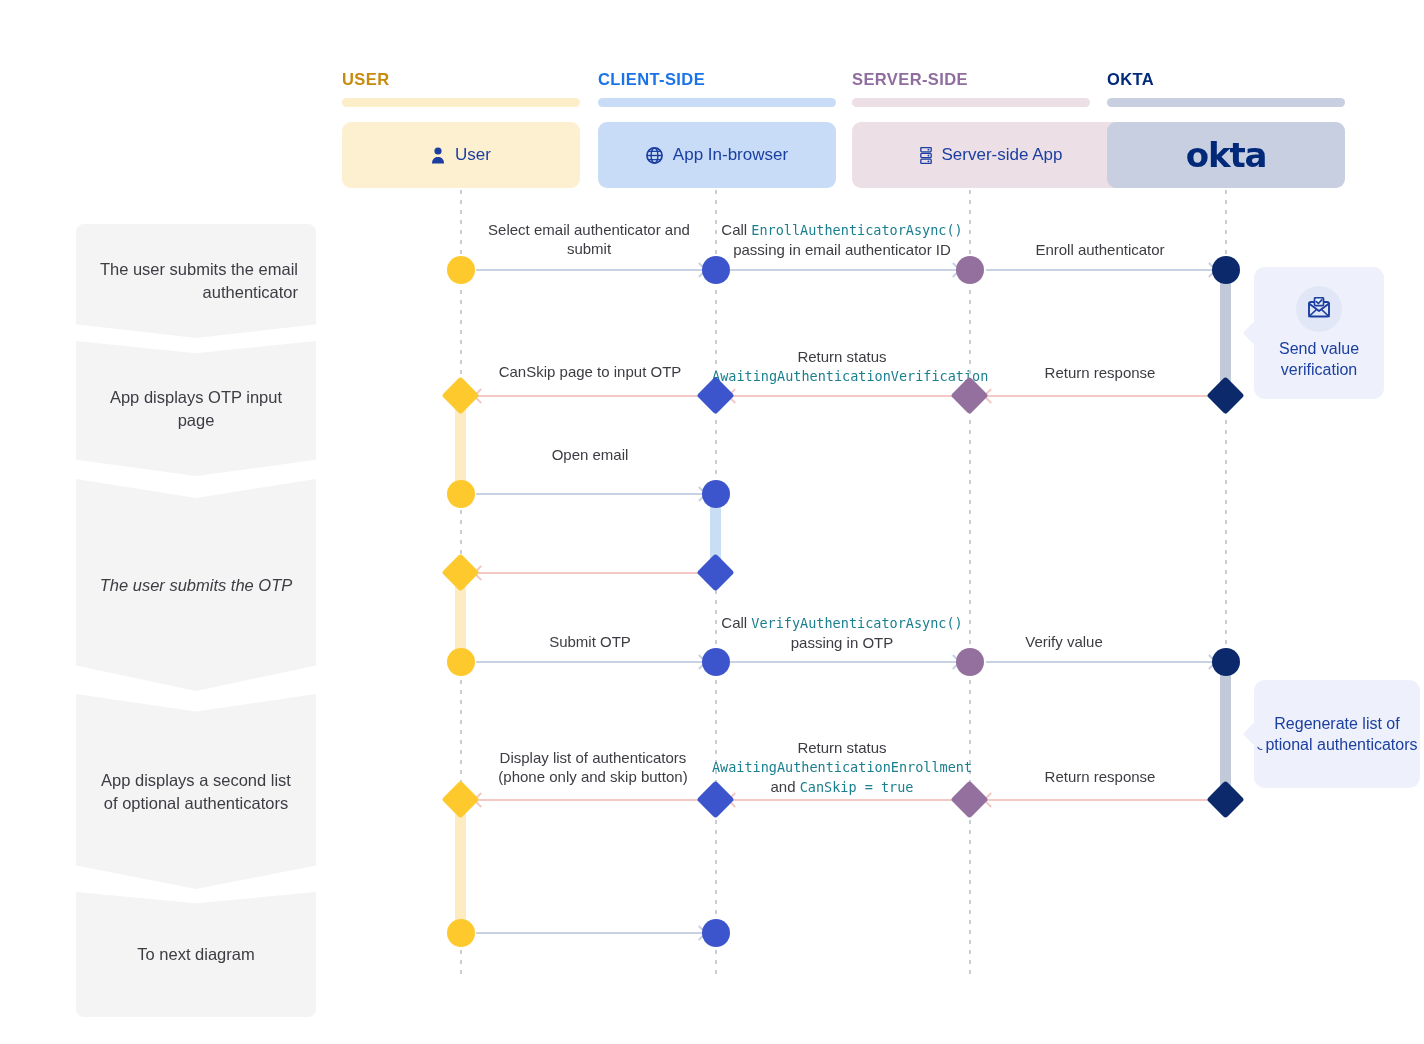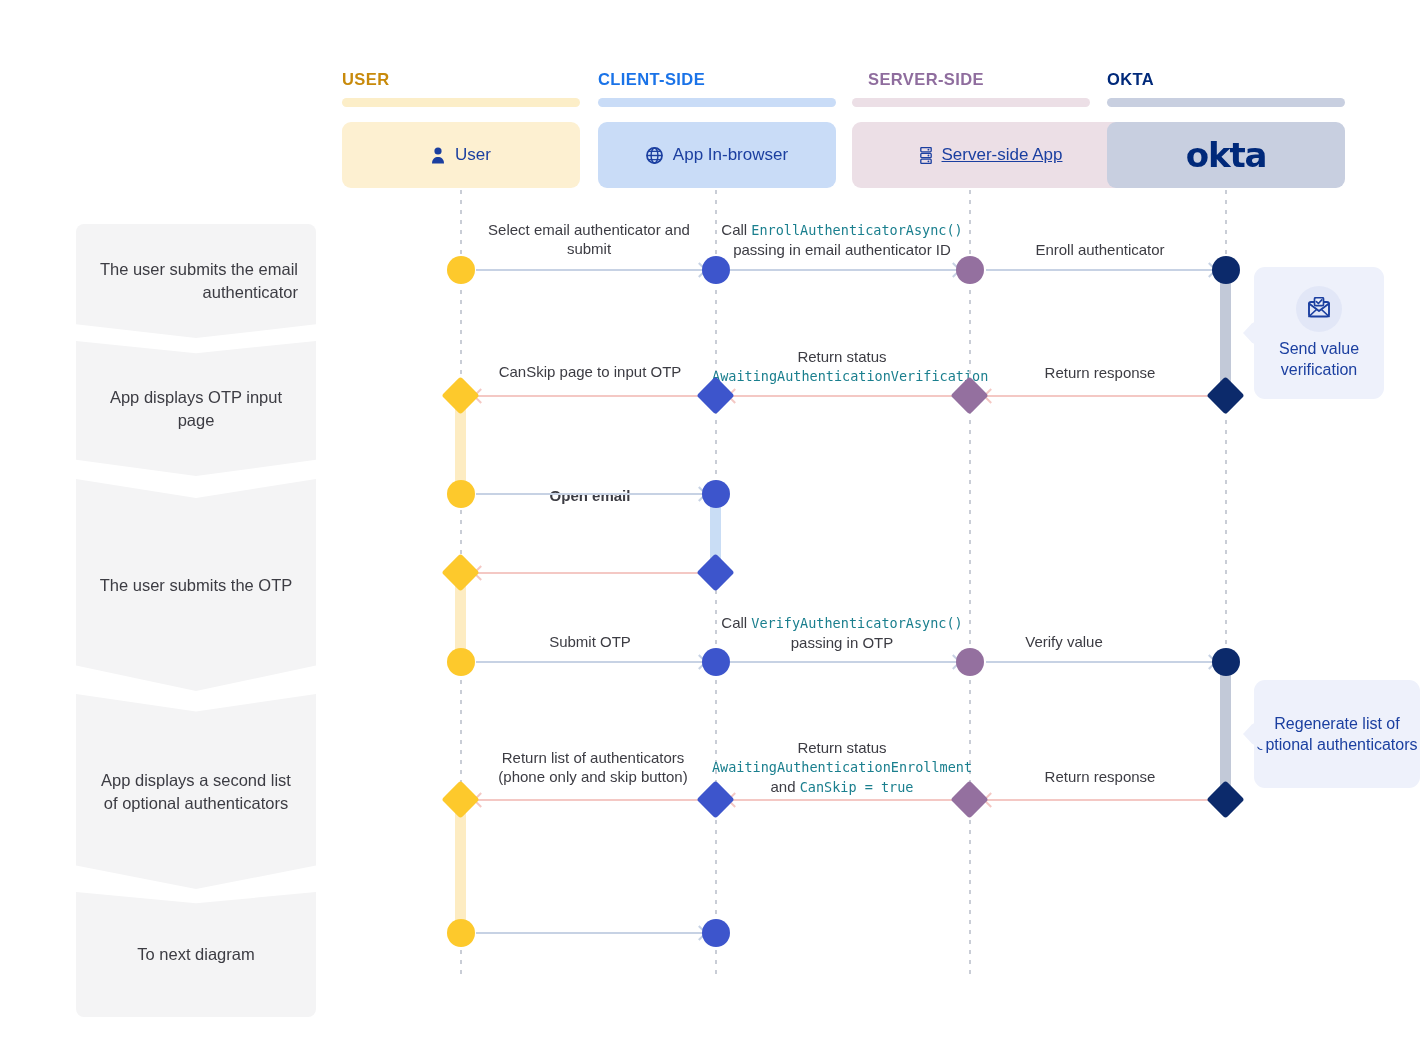--- a/index.html
+++ b/index.html
@@ -132,21 +132,21 @@
 
 <div id="root">
 
   <div id="steps">
     <div class="step first" style="top:0px;height:114px;">
       <span class="step-label">The user submits the email authenticator</span>
     </div>
     <div class="step notched" style="top:117px;height:135px;">
       <span class="step-label">App displays OTP input page</span>
     </div>
-    <div class="step notched" style="top:255px;height:212px;">
+    <div class="step notched" style="top:255px;height:212px;font-style:italic;">
       <span class="step-label">The user submits the OTP</span>
     </div>
     <div class="step notched" style="top:470px;height:195px;">
       <span class="step-label">App displays a second list of optional authenticators</span>
     </div>
     <div class="step last" style="top:668px;height:125px;">
       <span class="step-label">To next diagram</span>
     </div>
   </div>
 
@@ -172,23 +172,23 @@
             <circle cx="9" cy="9" r="8" fill="none" stroke="#1b3fa0" stroke-width="1.8"></circle>
             <ellipse cx="9" cy="9" rx="3.6" ry="8" fill="none" stroke="#1b3fa0" stroke-width="1.5"></ellipse>
             <line x1="1" y1="9" x2="17" y2="9" stroke="#1b3fa0" stroke-width="1.5"></line>
             <line x1="2.2" y1="4.6" x2="15.8" y2="4.6" stroke="#1b3fa0" stroke-width="1.3"></line>
             <line x1="2.2" y1="13.4" x2="15.8" y2="13.4" stroke="#1b3fa0" stroke-width="1.3"></line>
           </svg>
       </span>
       <span>App In-browser</span>
     </div>
 
-    <div class="lane-title" style="left:852px;top:70px;color:#8f6d9e;margin-left:16px;">SERVER-SIDE</div>
+    <div class="lane-title" style="left:852px;top:70px;color:#8f6d9e;">SERVER-SIDE</div>
     <div class="lane-bar" style="left:852px;top:98px;width:238px;background:#ecdfe6;"></div>
-    <div class="lane-box" style="left:852px;top:122px;width:278px;background:#ecdfe6;color:#1b3fa0;text-decoration:underline;">
+    <div class="lane-box" style="left:852px;top:122px;width:278px;background:#ecdfe6;color:#1b3fa0;">
       <span class="bi">
         <svg width="12" height="17" viewBox="0 0 12 18">
           <rect x="0.5" y="0.5" width="11" height="4.6" rx="1" fill="none" stroke="#1b3fa0" stroke-width="1.4"></rect>
           <rect x="0.5" y="6.7" width="11" height="4.6" rx="1" fill="none" stroke="#1b3fa0" stroke-width="1.4"></rect>
           <rect x="0.5" y="12.9" width="11" height="4.6" rx="1" fill="none" stroke="#1b3fa0" stroke-width="1.4"></rect>
           <circle cx="8.6" cy="2.8" r="1" fill="#1b3fa0"></circle>
             <circle cx="8.6" cy="9" r="1" fill="#1b3fa0"></circle>
             <circle cx="8.6" cy="15.2" r="1" fill="#1b3fa0"></circle>
         </svg>
       </span>
@@ -274,21 +274,21 @@
     </div>
     <div class="arrow l" style="left:986px;top:395px;width:228px;background:#f4c8c4;color:#f4c8c4;border-color:#f4c8c4;">
       <i class="head"></i>
     </div>
 
     <div class="mk diamond" style="left:447px;top:382px;width:27px;height:27px;background:#fdc92c;"></div>
     <div class="mk diamond" style="left:702px;top:382px;width:27px;height:27px;background:#3d55cc;"></div>
     <div class="mk diamond" style="left:956px;top:382px;width:27px;height:27px;background:#94709f;"></div>
     <div class="mk diamond" style="left:1212px;top:382px;width:27px;height:27px;background:#0c2a6b;"></div>
 
-    <div class="msg" style="left:480px;top:486px;width:220px;font-weight:bold;">
+    <div class="msg" style="left:480px;top:445px;width:220px;">
       <span>Open email</span>
     </div>
     <div class="arrow r" style="left:476px;top:493px;width:228px;background:#c7d2e4;color:#c7d2e4;border-color:#c7d2e4;">
       <i class="head"></i>
     </div>
     <div class="mk ellipse" style="left:447px;top:480px;width:28px;height:28px;background:#fdc92c;"></div>
     <div class="mk ellipse" style="left:702px;top:480px;width:28px;height:28px;background:#3d55cc;"></div>
 
 
     <div class="arrow l" style="left:476px;top:572px;width:228px;background:#f4c8c4;color:#f4c8c4;border-color:#f4c8c4;">
@@ -323,21 +323,21 @@
     <div class="mk ellipse" style="left:702px;top:648px;width:28px;height:28px;background:#3d55cc;"></div>
     <div class="mk ellipse" style="left:956px;top:648px;width:28px;height:28px;background:#94709f;"></div>
     <div class="mk ellipse" style="left:1212px;top:648px;width:28px;height:28px;background:#0c2a6b;"></div>
 
     <div class="callout" style="left:1254px;top:680px;width:166px;height:108px;">
       <i class="tail"></i>
       <div>Regenerate list of optional authenticators</div>
     </div>
 
     <div class="msg" style="left:480px;top:748px;width:226px;">
-      <span>Return list of authenticators (phone only and skip button)</span>
+      <span>Display list of authenticators (phone only and skip button)</span>
     </div>
     <div class="arrow l" style="left:476px;top:799px;width:228px;background:#f4c8c4;color:#f4c8c4;border-color:#f4c8c4;">
       <i class="head"></i>
     </div>
 
     <div class="msg" style="left:708px;top:738px;width:268px;">
       <span>Return status</span><br>
       <span class="code">AwaitingAuthenticationEnrollment</span><br>
       <span>and </span><span class="code">CanSkip = true</span>
     </div>

